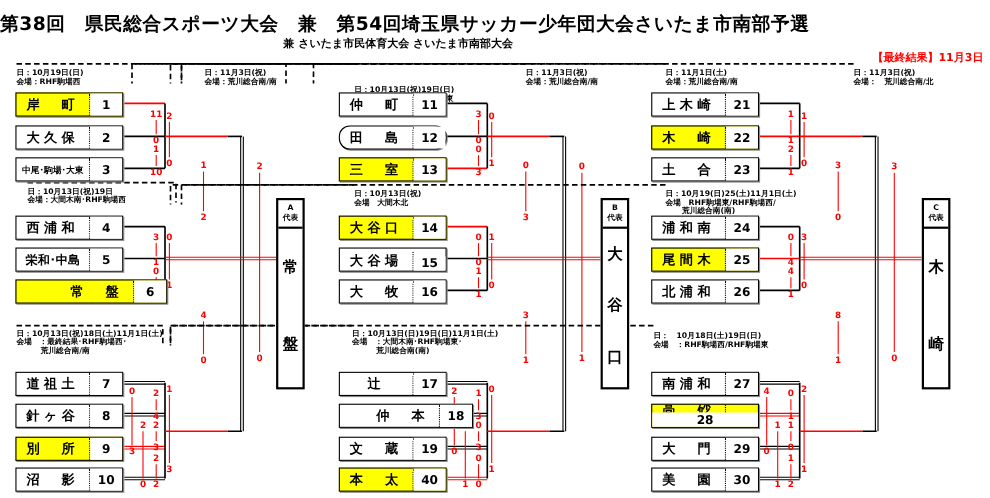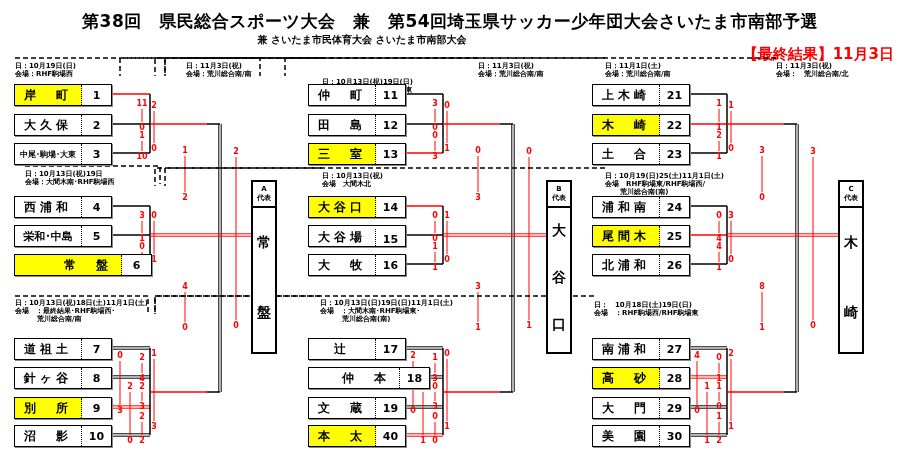--- a/index.html
+++ b/index.html
@@ -1,19 +1,19 @@
 <!DOCTYPE html>
 <html><head>
 <meta charset="utf-8">
 <style>
   html,body{margin:0;padding:0;background:#fff;}
   body{width:900px;height:453px;position:relative;overflow:hidden;font-family:"DejaVu Sans","Liberation Sans",sans-serif;color:#000;}
-  .title{position:absolute;left:0;width:900px;top:10px;text-align:center;font-size:17px;font-weight:bold;letter-spacing:0.5px;}
+  .title{position:absolute;left:0;width:900px;top:10px;text-align:left;font-size:17px;font-weight:bold;letter-spacing:0.5px;}
   .subtitle{position:absolute;left:0;width:724px;top:33px;text-align:center;font-size:10px;font-weight:bold;}
-  .result-label{position:absolute;right:6px;top:45px;color:#ff0000;font-size:15px;font-weight:bold;}
+  .result-label{position:absolute;right:6px;top:45px;color:#ff0000;font-size:10px;font-weight:bold;}
   .info{position:absolute;font-size:7px;font-weight:bold;line-height:8px;white-space:nowrap;}
   .team{position:absolute;width:96px;height:20px;border:1.5px solid #000;background:#fff;box-shadow:1px 1px 0 #888;display:flex;font-weight:bold;}
   .team.win{background:#ffff00;}
   .team .name{width:66px;border-right:1px dotted #000;display:flex;align-items:center;justify-content:center;font-size:12px;letter-spacing:4px;white-space:nowrap;overflow:hidden;}
   .team .name.small{font-size:8px;letter-spacing:0;}
   .team .num{flex:1;display:flex;align-items:center;justify-content:center;font-size:11px;background:#fff;}
   .rep{position:absolute;width:22px;border:2px solid #000;background:#fff;}
   .rep .rephead{height:26px;border-bottom:2px solid #000;text-align:center;font-size:7px;font-weight:bold;line-height:9px;padding-top:3px;box-sizing:border-box;}
   .rep .repname{display:flex;flex-direction:column;align-items:center;justify-content:space-around;font-size:14px;font-weight:bold;}
   svg#lines{position:absolute;left:0;top:0;}
@@ -343,21 +343,21 @@
   </div>
 <div class="team" style="left:14px;top:425px;">
     <div class="name">沼　影</div>
     <div class="num">10</div>
   </div>
 
 <div class="team" style="left:308px;top:84px;">
     <div class="name">仲　町</div>
     <div class="num">11</div>
   </div>
-<div class="team" style="left:308px;top:114px;">
+<div class="team" style="left:308px;top:114px;border-radius:10px;">
     <div class="name">田　島</div>
     <div class="num">12</div>
   </div>
 <div class="team win" style="left:308px;top:143px;">
     <div class="name">三　室</div>
     <div class="num">13</div>
   </div>
 <div class="team win" style="left:308px;top:196px;">
     <div class="name">大谷口</div>
     <div class="num">14</div>
@@ -408,21 +408,21 @@
     <div class="num">25</div>
   </div>
 <div class="team" style="left:592px;top:254px;">
     <div class="name">北浦和</div>
     <div class="num">26</div>
   </div>
 <div class="team" style="left:592px;top:338px;">
     <div class="name">南浦和</div>
     <div class="num">27</div>
   </div>
-<div class="team win" style="left:592px;top:367px;">
+<div class="team win" style="left:592px;top:367px;flex-direction:column;">
     <div class="name">高　砂</div>
     <div class="num">28</div>
   </div>
 <div class="team" style="left:592px;top:397px;">
     <div class="name">大　門</div>
     <div class="num">29</div>
   </div>
 <div class="team" style="left:592px;top:425px;">
     <div class="name">美　園</div>
     <div class="num">30</div>

